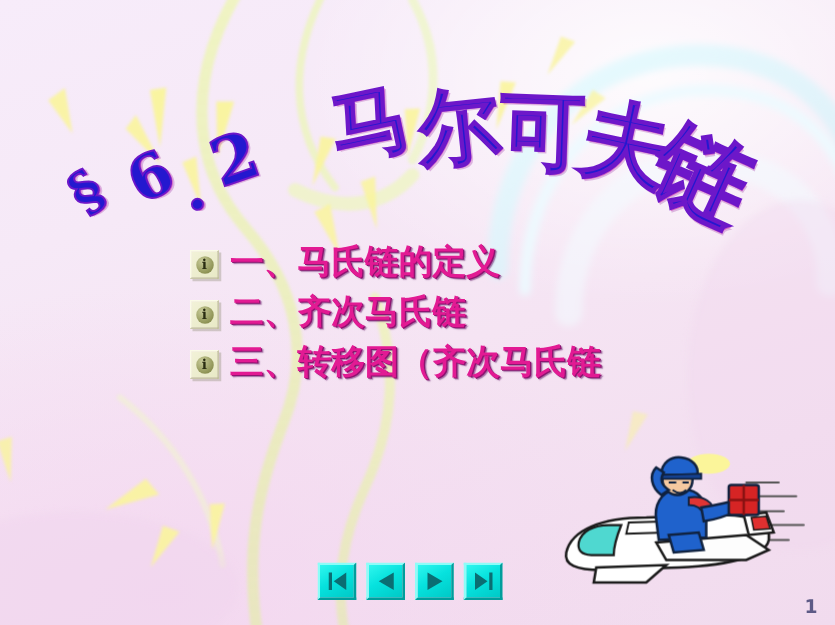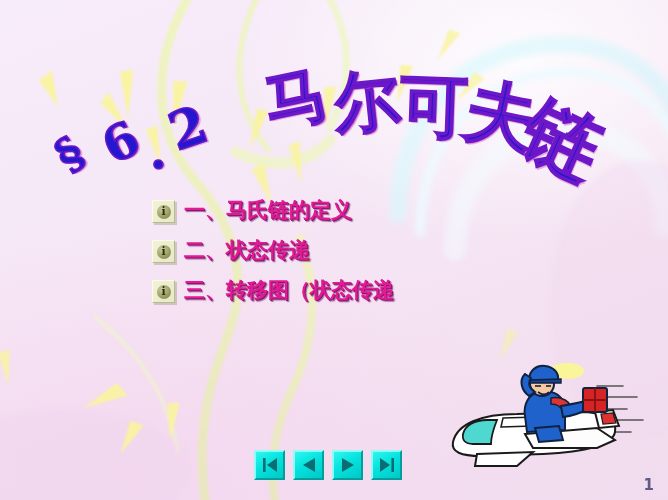--- a/index.html
+++ b/index.html
@@ -84,21 +84,21 @@
     color: #2a2d12;
     font-family: "DejaVu Serif", "Liberation Serif", serif;
     font-weight: bold;
     font-size: 11px;
     line-height: 14px;
     text-align: center;
   }
   .bullet-text {
     font-family: "DejaVu Sans", "Liberation Sans", sans-serif;
     font-weight: bold;
-    font-size: 21px;
+    font-size: 27px;
     line-height: 36px;
     color: #e21a93;
     text-shadow:
       1px 1px 0 #8d1470,
       2px 2px 1px rgba(90,12,95,0.55);
     letter-spacing: 0px;
   }
   .bullet-text .wrap-line {
     display: block;
     padding-left: 28px;
@@ -236,30 +236,30 @@
       <span class="bullet-text">
         <span>一、马氏链的定义</span>
       </span>
     </div>
 
     <div class="bullet-row">
       <span class="bullet-icon">
         <span class="dot">i</span>
       </span>
       <span class="bullet-text">
-        <span>二、状态传递</span>
+        <span>二、齐次马氏链</span>
       </span>
     </div>
 
     <div class="bullet-row">
       <span class="bullet-icon">
         <span class="dot">i</span>
       </span>
       <span class="bullet-text">
-        <span>三、转移图（状态传递</span>
+        <span>三、转移图（齐次马氏链</span>
       </span>
     </div>
 
   </div>
 
   <div class="clipart">
     <svg width="208" height="108" viewBox="0 0 208 108">
 
       <g stroke="#555" stroke-width="1.6" stroke-linecap="round" fill="none">
         <line x1="150" y1="24" x2="176" y2="24"></line>

